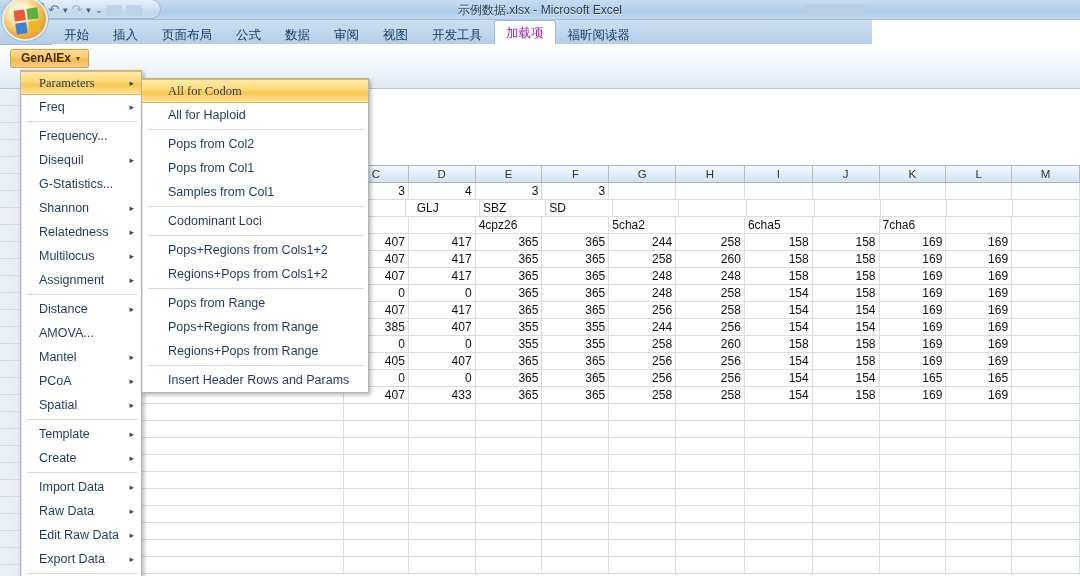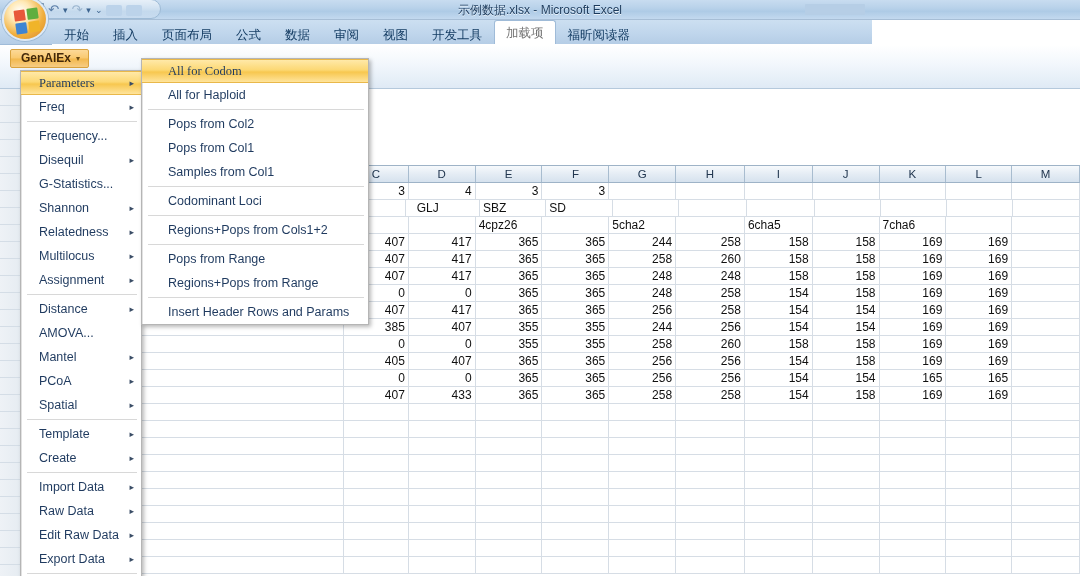--- a/index.html
+++ b/index.html
@@ -85,21 +85,21 @@
   }
   .tab {
     height: 22px; line-height: 22px; padding: 0 11px;
     font-size: 12.5px; color: #143c63; white-space: nowrap;
     border: 1px solid transparent; border-bottom: none;
     border-radius: 3px 3px 0 0;
   }
   .tab.active {
     background: #ffffff;
     border-color: #9fbbd8;
-    color: #737373;
+    color: #a21caf;
     height: 25px; line-height: 24px;
   }
 
   
   .ribbon-body {
     position: absolute; left: 0; top: 45px; width: 1080px; height: 44px;
     background: linear-gradient(to bottom, #ffffff 0%, #f2f7fc 45%, #dfeaf5 100%);
     border-bottom: 1px solid #b5c9dc;
   }
   .genalex-btn {
@@ -135,21 +135,21 @@
     height: 24px; line-height: 22px; font-family: Liberation Serif, serif;
   }
   .menu-item .arrow {
     position: absolute; right: 7px; top: 50%; transform: translateY(-50%);
     font-size: 9px; color: #3a4d66;
   }
   .menu-sep { height: 1px; background: #d8d8d8; margin: 2px 4px 2px 6px; }
 
   #menu-main { left: 20px; top: 70px; width: 122px; }
   #menu-main .menu-item { padding-left: 18px; }
-  #menu-sub { left: 141px; top: 58px; width: 228px; }
+  #menu-sub { left: 141px; top: 78px; width: 228px; }
   #menu-sub .menu-item { padding-left: 26px; }
 
   
   .left-strip {
     position: absolute; left: 0; top: 89px; width: 20px; bottom: 0;
     background: #ffffff;
   }
   .left-strip .rh {
     height: 17px; border-bottom: 1px solid #d4dde6;
     background: linear-gradient(to right, #eef2f6, #e6ecf2);
@@ -651,21 +651,23 @@
     <div class="menu-gutter"></div>
   <div class="menu-item hl"><span>All for Codom</span></div>
       <div class="menu-item"><span>All for Haploid</span></div>
       <div class="menu-sep"></div>
       <div class="menu-item"><span>Pops from Col2</span></div>
       <div class="menu-item"><span>Pops from Col1</span></div>
       <div class="menu-item"><span>Samples from Col1</span></div>
       <div class="menu-sep"></div>
       <div class="menu-item"><span>Codominant Loci</span></div>
       <div class="menu-sep"></div>
+      <div class="menu-item"><span>Pops+Regions from Cols1+2</span></div>
       <div class="menu-item"><span>Regions+Pops from Cols1+2</span></div>
       <div class="menu-sep"></div>
       <div class="menu-item"><span>Pops from Range</span></div>
+      <div class="menu-item"><span>Pops+Regions from Range</span></div>
       <div class="menu-item"><span>Regions+Pops from Range</span></div>
       <div class="menu-sep"></div>
       <div class="menu-item"><span>Insert Header Rows and Params</span></div>
     </div>
 
 </div>
 
 </body></html>

